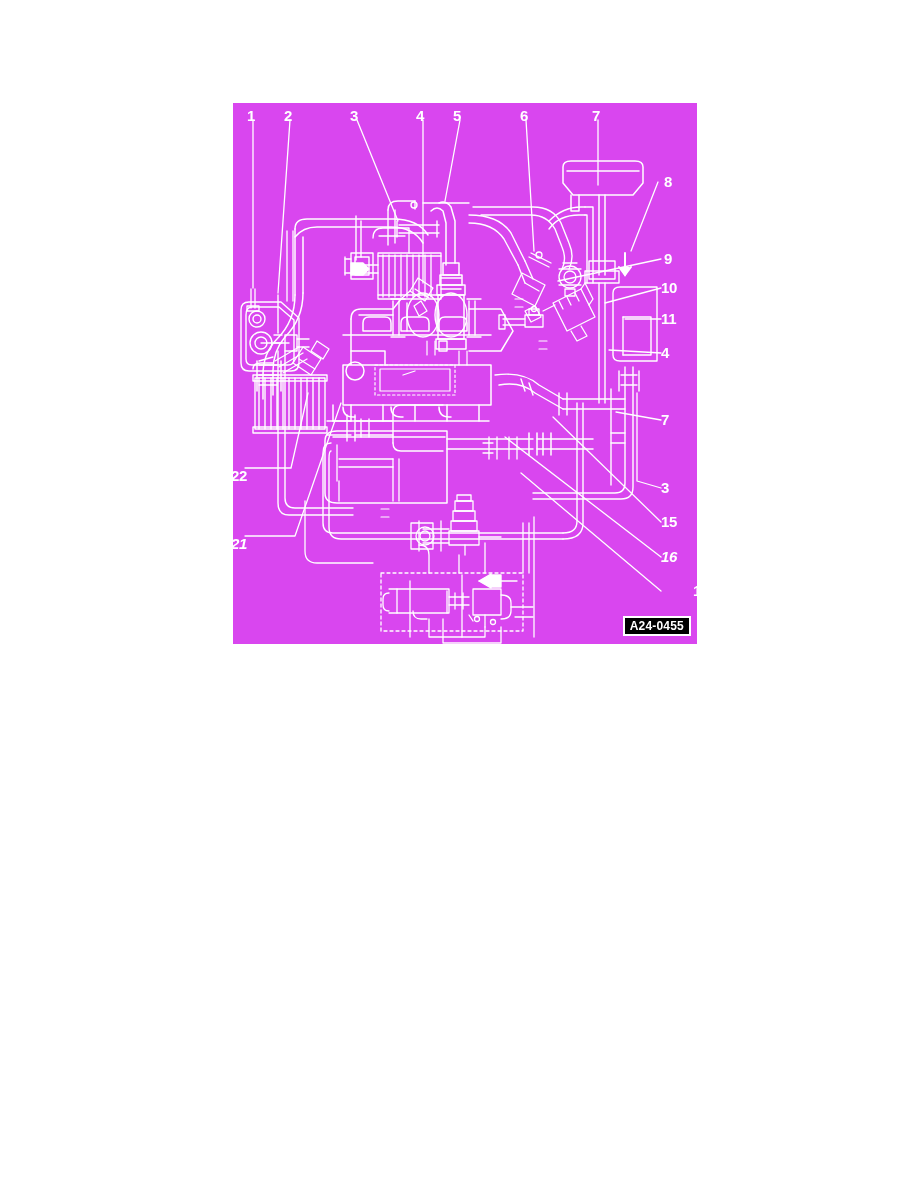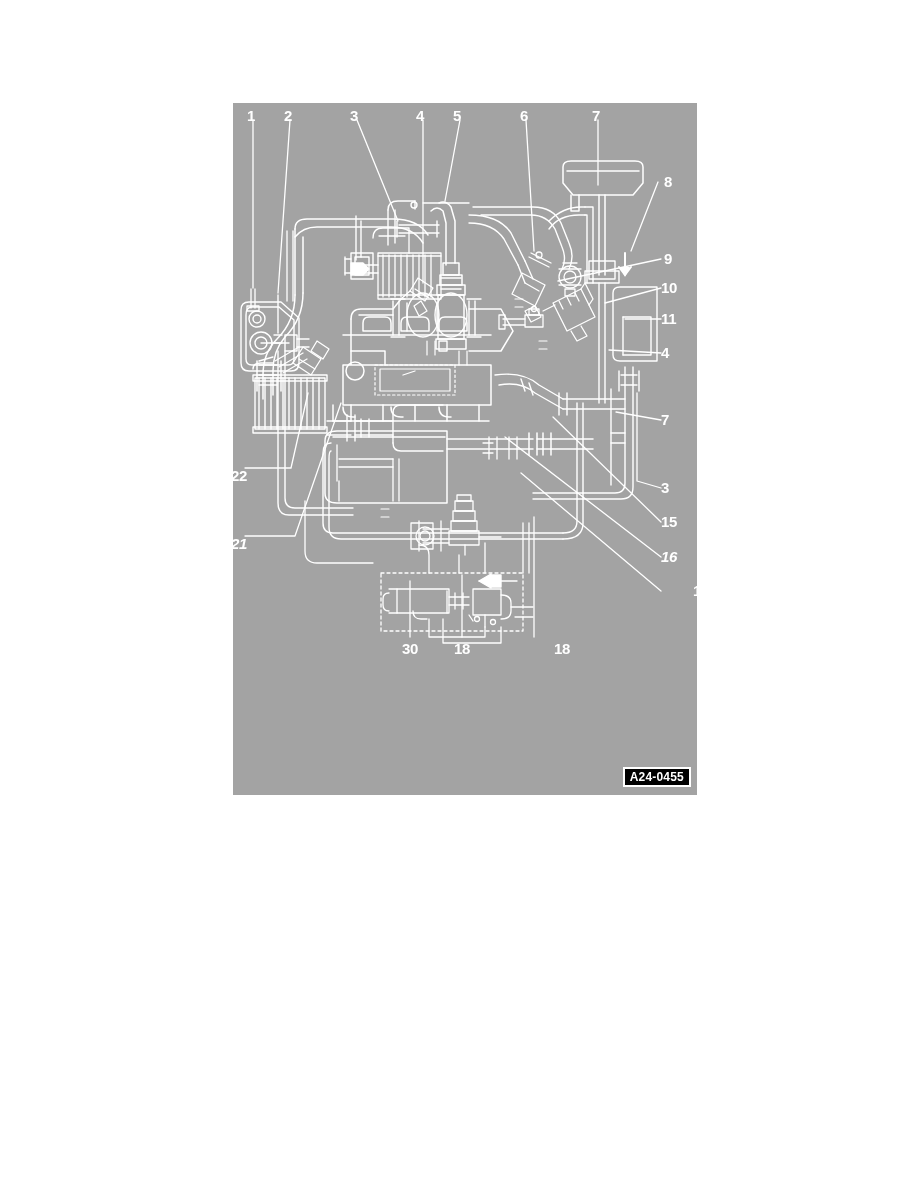--- a/index.html
+++ b/index.html
@@ -20,22 +20,22 @@
     left: 0; top: 0;
     width: 918px;
     height: 1188px;
     background: #ffffff;
   }
   #figure {
     position: absolute;
     left: 233px;
     top: 103px;
     width: 464px;
-    height: 692px;
-    background: #a3a3a3;
+    height: 541px;
+    background: #d946ef;
     overflow: hidden;
   }
   #figure svg {
     display: block;
   }
   .callout {
     position: absolute;
     color: #ffffff;
     font-family: "Liberation Sans", sans-serif;
     font-weight: bold;

